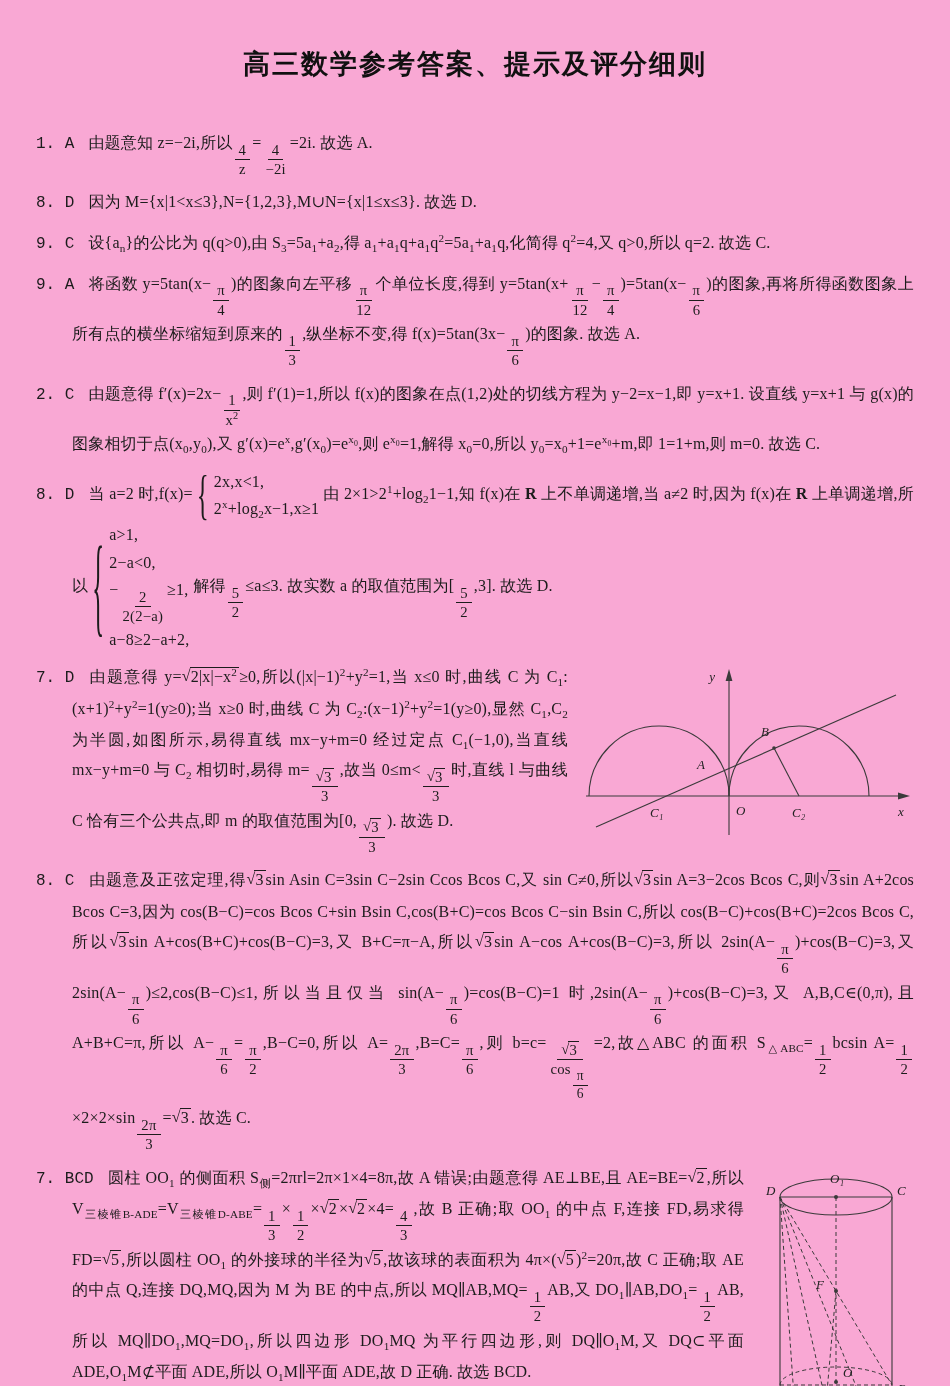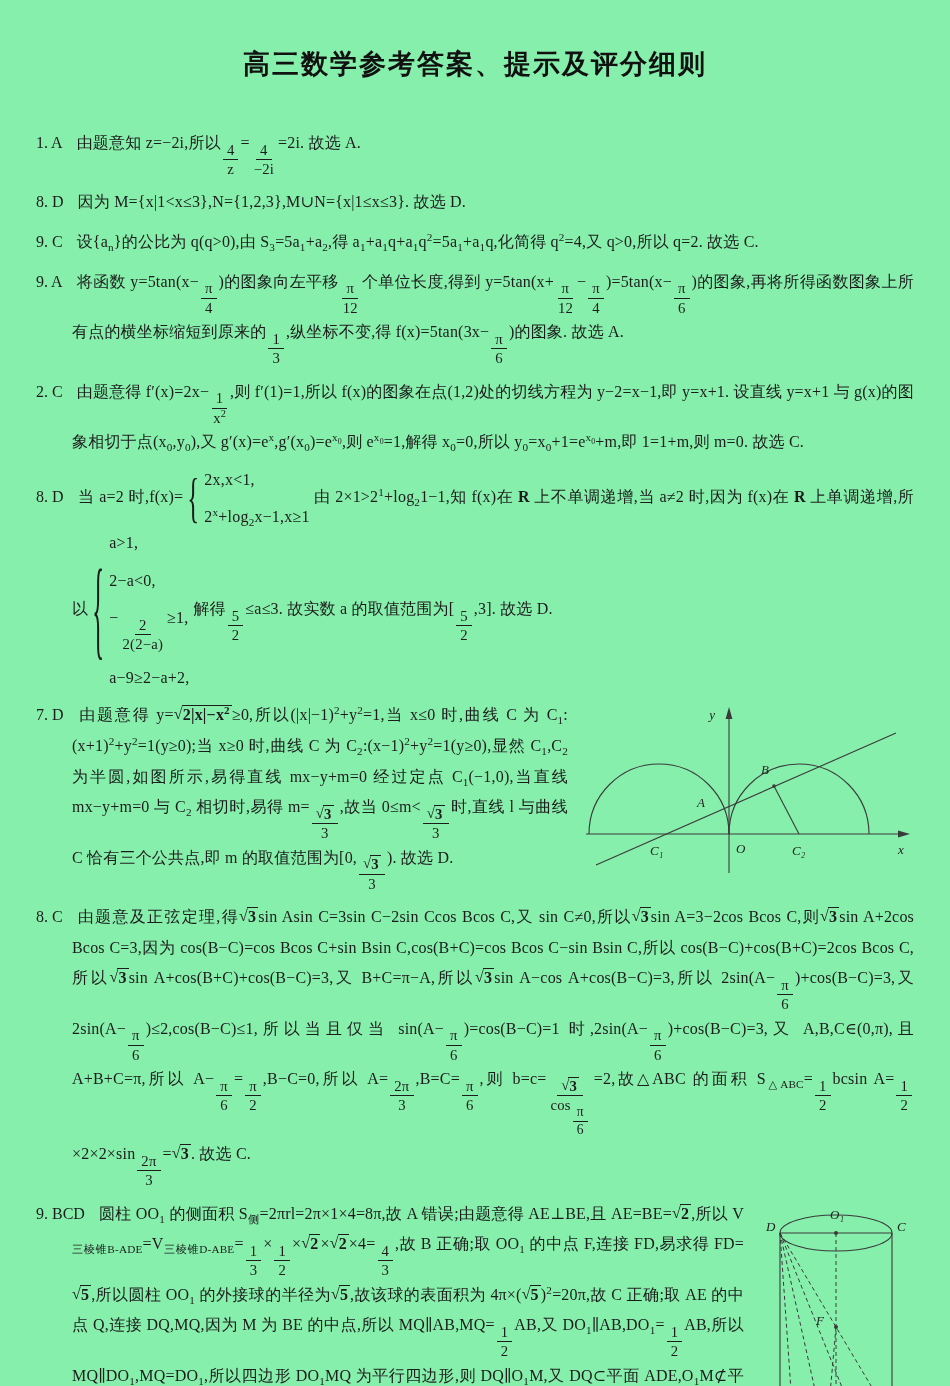--- a/index.html
+++ b/index.html
@@ -1,44 +1,44 @@
 <!DOCTYPE html>
 <html><head>
 <meta charset="utf-8">
 <style>
   html,body{margin:0;padding:0;background:#e8e8e8;}
   .page{
     width:950px;height:1386px;box-sizing:border-box;overflow:hidden;
-    margin:0 auto;background:#86efac;color:#1c1c1c;
+    margin:0 auto;background:#f9a8d4;color:#1c1c1c;
     font-family:"Liberation Serif","DejaVu Serif","DejaVu Sans",serif;
     padding:30px 36px 0 36px;
   }
   .title{
     text-align:center;font-family:"DejaVu Sans","Liberation Sans",sans-serif;
     font-weight:700;font-size:27px;letter-spacing:2px;margin:16px 0 46px 0;color:#111;
   }
   .item{
     font-size:16px;line-height:1.92;text-align:justify;
     margin:0 0 9px 0;padding-left:36px;
   }
-  .label{display:inline-block;margin-left:-36px;min-width:24px;margin-right:14px;white-space:nowrap;}
+  .label{display:inline-block;margin-left:-36px;min-width:24px;margin-right:14px;white-space:nowrap;font-family:Liberation Mono, monospace;}
   .math{letter-spacing:0.2px;}
   
   .frac{display:inline-flex;flex-direction:column;align-items:center;vertical-align:-0.45em;
         font-size:0.92em;line-height:1.25;margin:0 2px;}
   .frac .num{border-bottom:1.2px solid currentColor;padding:0 4px;}
   .frac .den{padding:0 2px;}
   
   .sqrt{white-space:nowrap;}
   .sqrt .rsign{display:inline-block;transform:translateY(-1px);}
-  .sqrt .rad{border-top:1.2px solid currentColor;padding:0 2px 0 1px;margin-left:-1px;font-weight:bold;}
+  .sqrt .rad{border-top:1.2px solid currentColor;padding:0 2px 0 1px;margin-left:-1px;}
   
   .cases{display:inline-flex;align-items:center;vertical-align:middle;margin:0 4px;}
   .cases .brace{display:inline-block;line-height:0.9;font-weight:400;transform-origin:center;margin-right:5px;}
-  .cases .rows{display:inline-flex;flex-direction:column;row-gap:12px;text-align:left;line-height:1.6;}
+  .cases .rows{display:inline-flex;flex-direction:column;row-gap:2px;text-align:left;line-height:1.6;}
   sup,sub{font-size:0.7em;line-height:1;}
   b.bb{font-weight:700;}
   
   .figwrap{float:right;}
   .fig-q7{width:330px;height:176px;margin:2px 0 4px 16px;}
   .fig-q9{width:158px;height:252px;margin:0 0 4px 12px;}
   svg{display:block;}
   svg line,svg path,svg ellipse{stroke:#3a3a3a;stroke-width:1.1;fill:none;}
   svg .dash{stroke-dasharray:4 3;stroke-width:1;}
   svg polygon,svg circle{fill:#3a3a3a;stroke:none;}
@@ -111,21 +111,21 @@
           </span>
         </span>由 2×1&gt;2<sup>1</sup>+log<sub>2</sub>1−1,知 f(x)在 <b class="bb">R</b> 上不单调递增,当 a≠2 时,因为 f(x)在 <b class="bb">R</b> 上单调递增,所以<span class="cases">
           <span class="brace" style="font-size: 1.55em; transform: scaleY(4.48);">{</span>
           <span class="rows">
             <span>a&gt;1,</span>
             <span>2−a&lt;0,</span>
             <span>−<span class="frac">
                 <span class="num">2</span>
                 <span class="den">2(2−a)</span>
               </span>≥1,</span>
-            <span>a−9≥2−a+2,</span>
+            <span>a−8≥2−a+2,</span>
           </span>
         </span>解得<span class="frac">
           <span class="num">5</span>
           <span class="den">2</span>
         </span>≤a≤3. 故实数 a 的取值范围为[<span class="frac">
           <span class="num">5</span>
           <span class="den">2</span>
         </span>,3]. 故选 D.</span>
   </p>
 
@@ -230,21 +230,21 @@
         <text x="141" y="32">C</text>
         <text x="68" y="126" text-anchor="end">F</text>
         <text x="8" y="232">A</text>
         <text x="142" y="230">B</text>
         <text x="87" y="214">O</text>
         <text x="24" y="247">Q</text>
         <text x="64" y="251">E</text>
         <text x="108" y="248">M</text>
       </svg>
     </span>
-    <span class="label">9. BCD</span><span class="math">圆柱 OO<sub>1</sub> 的侧面积 S<sub>侧</sub>=2πrl=2π×1×4=8π,故 A 错误;由题意得 AE⊥BE,且 AE=BE=<span class="sqrt"><span class="rsign">√</span><span class="rad">2</span></span>,所以 V<sub>三棱锥B-ADE</sub>=V<sub>三棱锥D-ABE</sub>=<span class="frac">
+    <span class="label">7. BCD</span><span class="math">圆柱 OO<sub>1</sub> 的侧面积 S<sub>侧</sub>=2πrl=2π×1×4=8π,故 A 错误;由题意得 AE⊥BE,且 AE=BE=<span class="sqrt"><span class="rsign">√</span><span class="rad">2</span></span>,所以 V<sub>三棱锥B-ADE</sub>=V<sub>三棱锥D-ABE</sub>=<span class="frac">
           <span class="num">1</span>
           <span class="den">3</span>
         </span>×<span class="frac">
           <span class="num">1</span>
           <span class="den">2</span>
         </span>×<span class="sqrt"><span class="rsign">√</span><span class="rad">2</span></span>×<span class="sqrt"><span class="rsign">√</span><span class="rad">2</span></span>×4=<span class="frac">
           <span class="num">4</span>
           <span class="den">3</span>
         </span>,故 B 正确;取 OO<sub>1</sub> 的中点 F,连接 FD,易求得 FD=<span class="sqrt"><span class="rsign">√</span><span class="rad">5</span></span>,所以圆柱 OO<sub>1</sub> 的外接球的半径为<span class="sqrt"><span class="rsign">√</span><span class="rad">5</span></span>,故该球的表面积为 4π×(<span class="sqrt"><span class="rsign">√</span><span class="rad">5</span></span>)<sup>2</sup>=20π,故 C 正确;取 AE 的中点 Q,连接 DQ,MQ,因为 M 为 BE 的中点,所以 MQ∥AB,MQ=<span class="frac">
           <span class="num">1</span>

